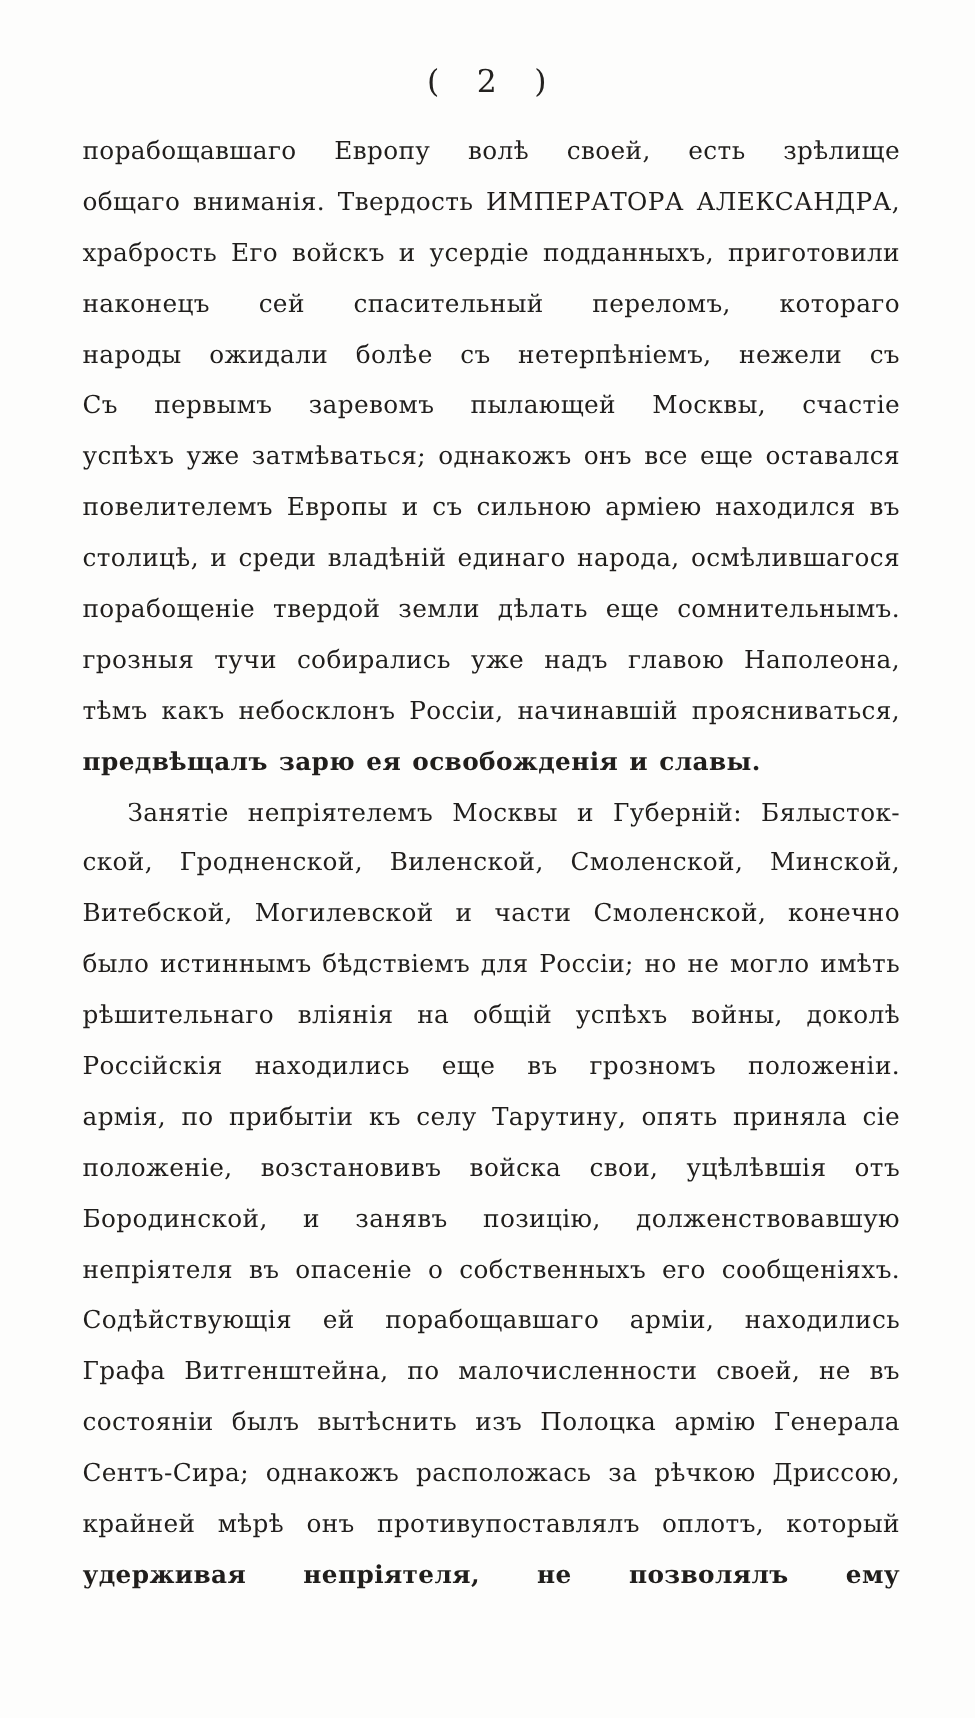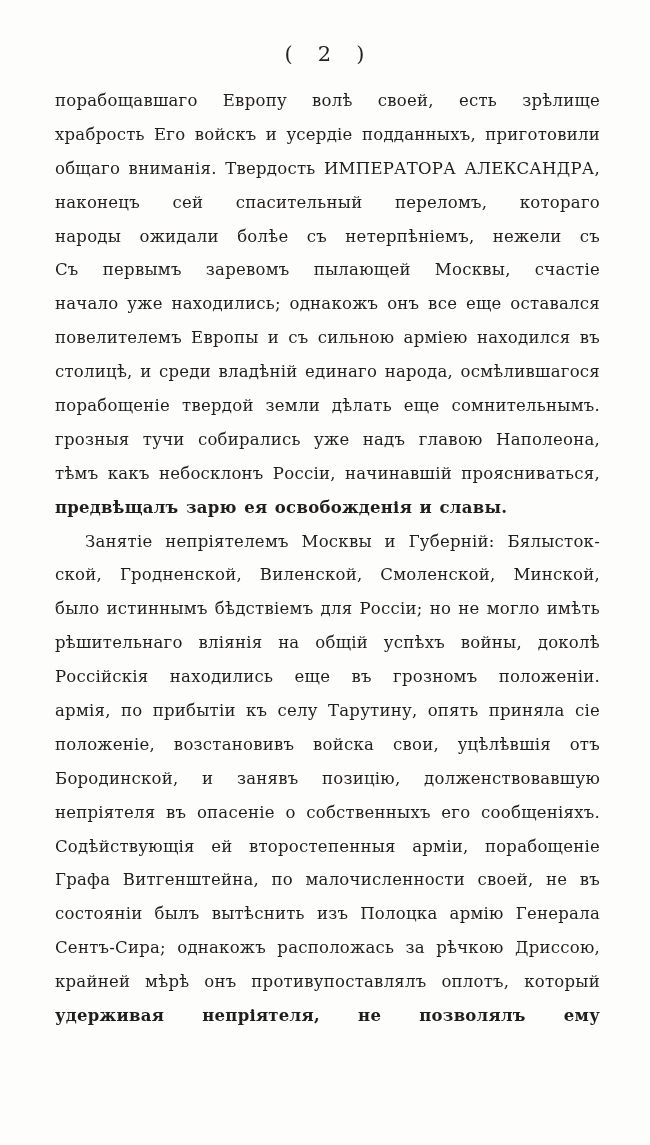--- a/index.html
+++ b/index.html
@@ -66,43 +66,44 @@
 
   <div class="pagenum">
     <span>(</span>
     <span>2</span>
     <span>)</span>
   </div>
 
   <div class="text-block">
 
     <div class="line">порабощавшаго Европу волѣ своей, есть зрѣлище достойное</div>
+    <div class="line">общаго вниманія. Твердость ИМПЕРАТОРА АЛЕКСАНДРА,</div>
     <div class="line">храбрость Его войскъ и усердіе подданныхъ, приготовили</div>
-    <div class="line">общаго вниманія. Твердость ИМПЕРАТОРА АЛЕКСАНДРА,</div>
     <div class="line">наконецъ сей спасительный переломъ, котораго устрашенные</div>
     <div class="line">народы ожидали болѣе съ нетерпѣніемъ, нежели съ надеждою.</div>
     <div class="line">Съ первымъ заревомъ пылающей Москвы, счастіе Наполеона</div>
-    <div class="line">начало уже находились; однакожъ онъ все еще оставался</div>
+    <div class="line">успѣхъ уже затмѣваться; однакожъ онъ все еще оставался</div>
     <div class="line">повелителемъ Европы и съ сильною арміею находился въ</div>
     <div class="line">столицѣ, и среди владѣній единаго народа, осмѣлившагося</div>
     <div class="line">порабощеніе твердой земли дѣлать еще сомнительнымъ. Но</div>
     <div class="line">грозныя тучи собирались уже надъ главою Наполеона, между</div>
     <div class="line">тѣмъ какъ небосклонъ Россіи, начинавшій проясниваться,</div>
     <div class="line last">предвѣщалъ зарю ея освобожденія и славы.</div>
 
     <div class="line indent">Занятіе непріятелемъ Москвы и Губерній: Бялысток-</div>
     <div class="line">ской, Гродненской, Виленской, Смоленской, Минской,</div>
+    <div class="line">Витебской, Могилевской и части Смоленской, конечно</div>
     <div class="line">было истиннымъ бѣдствіемъ для Россіи; но не могло имѣть</div>
     <div class="line">рѣшительнаго вліянія на общій успѣхъ войны, доколѣ арміи</div>
     <div class="line">Россійскія находились еще въ грозномъ положеніи. Главная</div>
     <div class="line">армія, по прибытіи къ селу Тарутину, опять приняла сіе</div>
     <div class="line">положеніе, возстановивъ войска свои, уцѣлѣвшія отъ битвы</div>
     <div class="line">Бородинской, и занявъ позицію, долженствовавшую привесть</div>
     <div class="line">непріятеля въ опасеніе о собственныхъ его сообщеніяхъ.</div>
-    <div class="line">Содѣйствующія ей второстепенныя арміи, порабощеніе</div>
+    <div class="line">Содѣйствующія ей порабощавшаго арміи, находились</div>
     <div class="line">Графа Витгенштейна, по малочисленности своей, не въ</div>
     <div class="line">состояніи былъ вытѣснить изъ Полоцка армію Генерала</div>
     <div class="line">Сентъ-Сира; однакожъ расположась за рѣчкою Дриссою, по</div>
     <div class="line">крайней мѣрѣ онъ противупоставлялъ оплотъ, который</div>
     <div class="line last">удерживая непріятеля, не позволялъ ему распространиться</div>
   </div>
 
 </div>
 
 </body></html>

